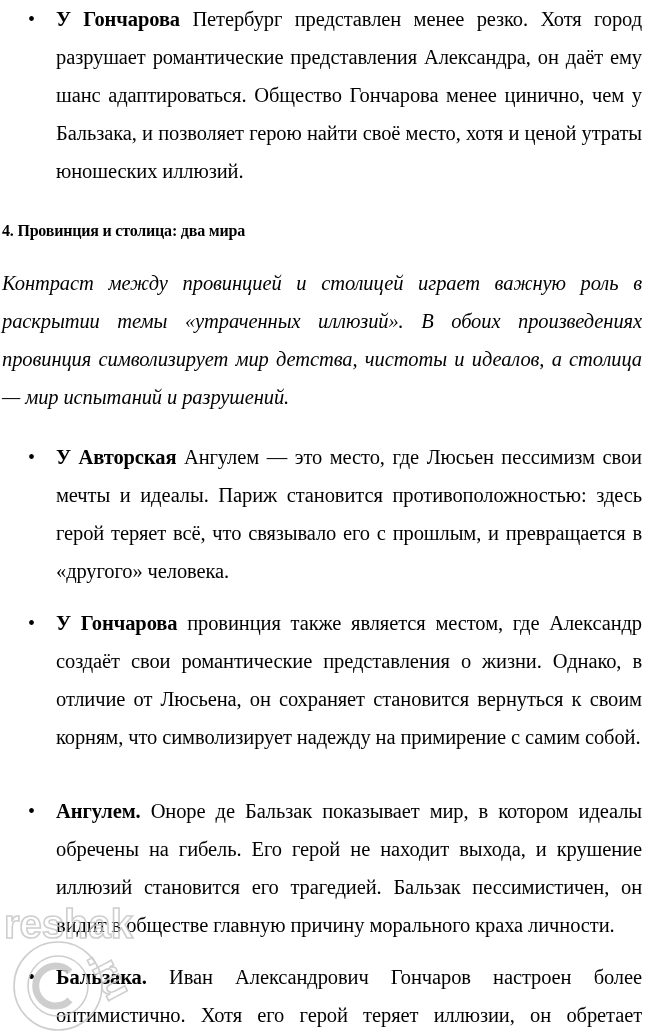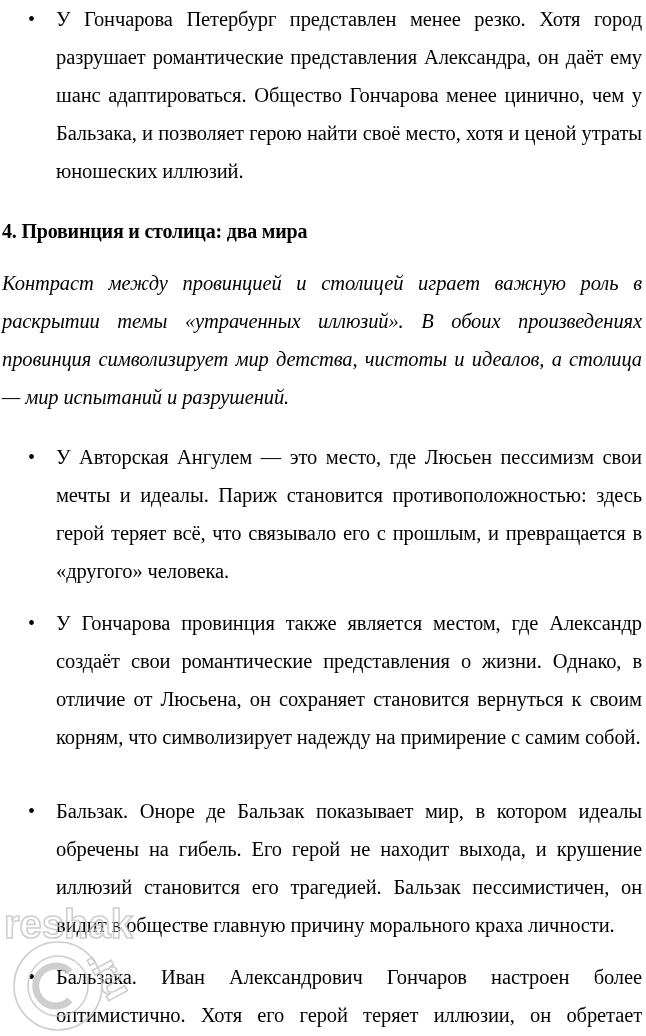--- a/index.html
+++ b/index.html
@@ -56,21 +56,21 @@
     text-justify: inter-word;
     margin: 0;
     padding: 0 4px 0 2px;
     letter-spacing: -0.1px;
     word-spacing: 0px;
     hyphens: none;
     font-style: italic;
   }
 
   .heading {
-    font-size: 20px;
+    font-size: 16px;
     font-weight: bold;
     line-height: 38px;
     margin: 0;
     padding: 0 0 0 2px;
     text-align: left;
     letter-spacing: -0.2px;
   }
 
   
   ul.bullets {
@@ -100,21 +100,21 @@
     left: 28px;
     top: 0;
     width: 7px;
     height: 38px;
     line-height: 38px;
     font-size: 20px;
     text-align: left;
   }
 
   .lead {
-    font-weight: normal;
+    font-weight: bold;
   }
 
   .spacer-sm { height: 14px; }
   .spacer-md { height: 22px; }
 
   
   .tail-clip {
     overflow: hidden;
   }
 </style>
@@ -165,21 +165,21 @@
       </li>
     </ul>
 
     <div class="spacer-md"></div>
 
 
     <div class="spacer-sm"></div>
 
     <ul class="bullets block">
       <li>
-        <span class="bullet-dot">•</span><span class="lead">Бальзак.</span><span> Оноре де Бальзак показывает мир, в котором идеалы обречены на гибель. Его герой не находит выхода, и крушение иллюзий становится его трагедией. Бальзак пессимистичен, он видит в обществе главную причину морального краха личности.</span>
+        <span class="bullet-dot">•</span><span class="lead">Ангулем.</span><span> Оноре де Бальзак показывает мир, в котором идеалы обречены на гибель. Его герой не находит выхода, и крушение иллюзий становится его трагедией. Бальзак пессимистичен, он видит в обществе главную причину морального краха личности.</span>
       </li>
       <li class="tail-clip">
         <span class="bullet-dot">•</span><span class="lead">Бальзака.</span><span> Иван Александрович Гончаров настроен более оптимистично. Хотя его герой теряет иллюзии, он обретает понимание реальности и находит в ней своё место. Автор</span>
       </li>
     </ul>
 
   </div>
 </div>
 
 </body></html>

